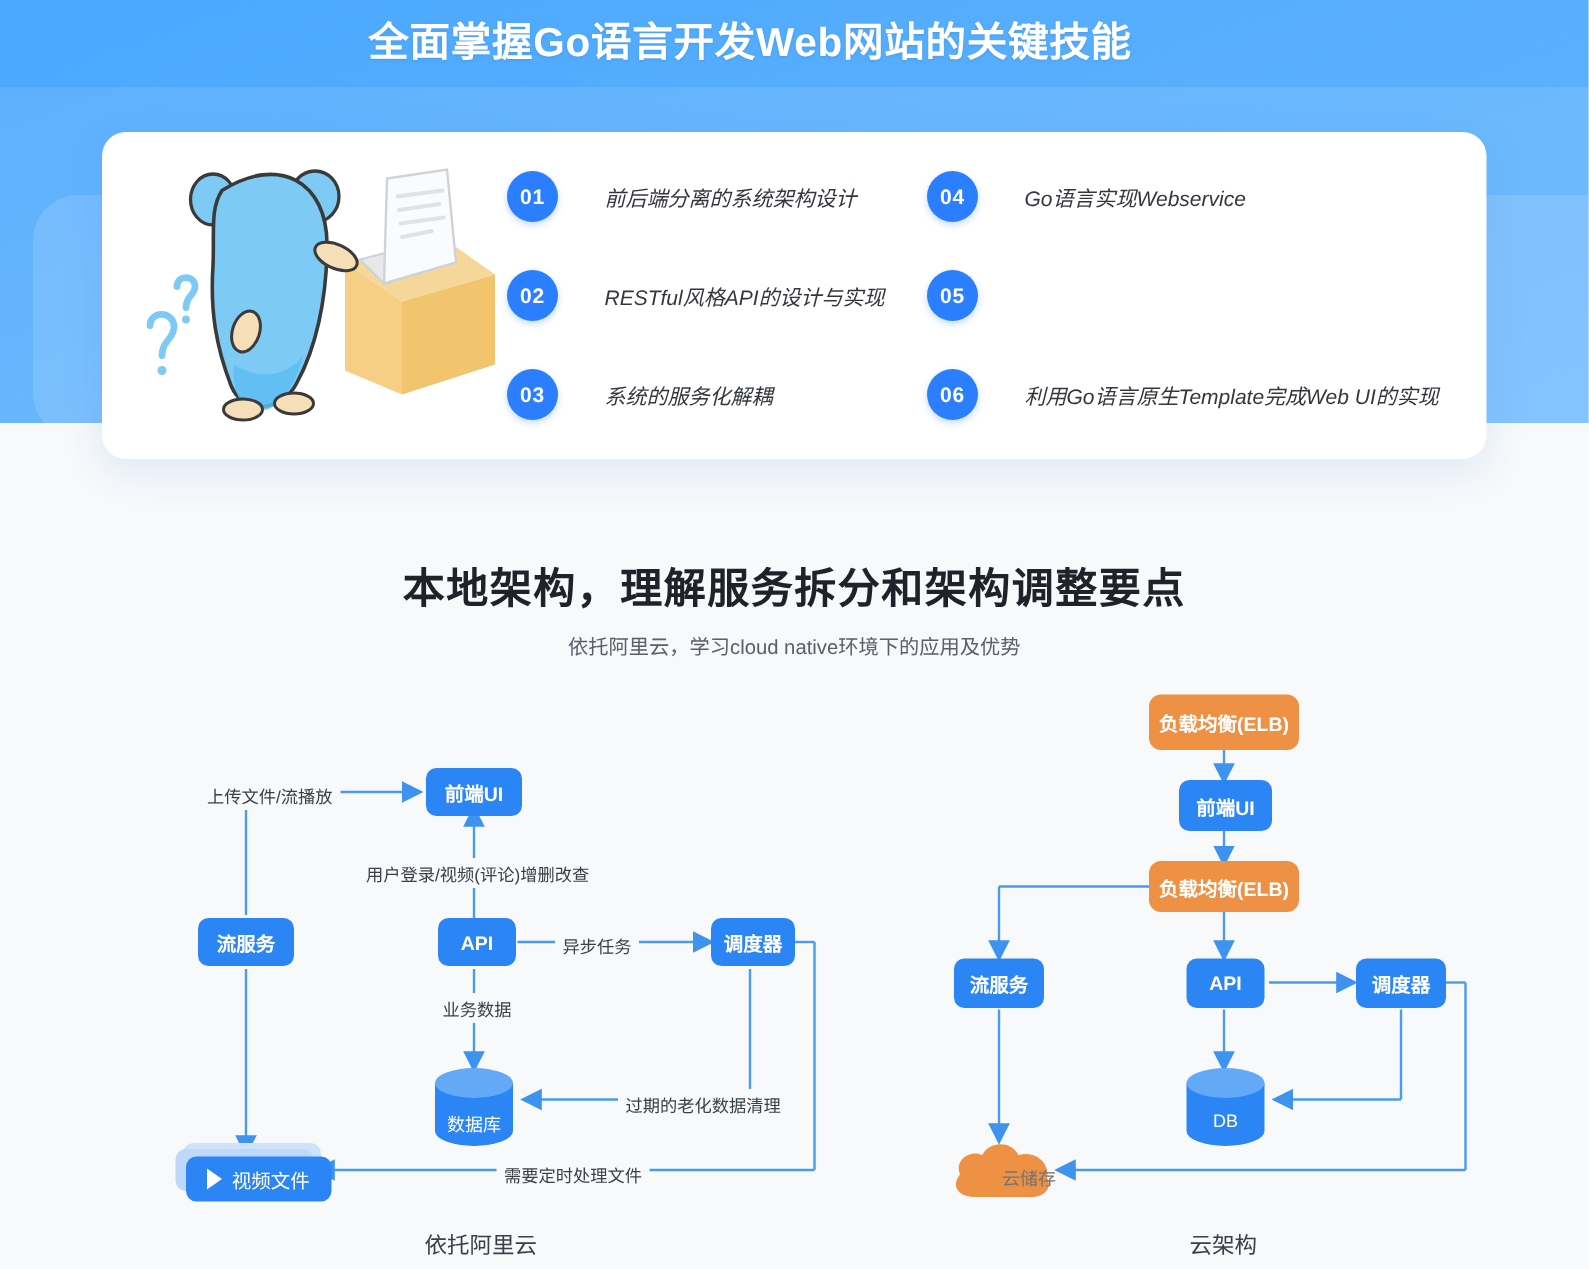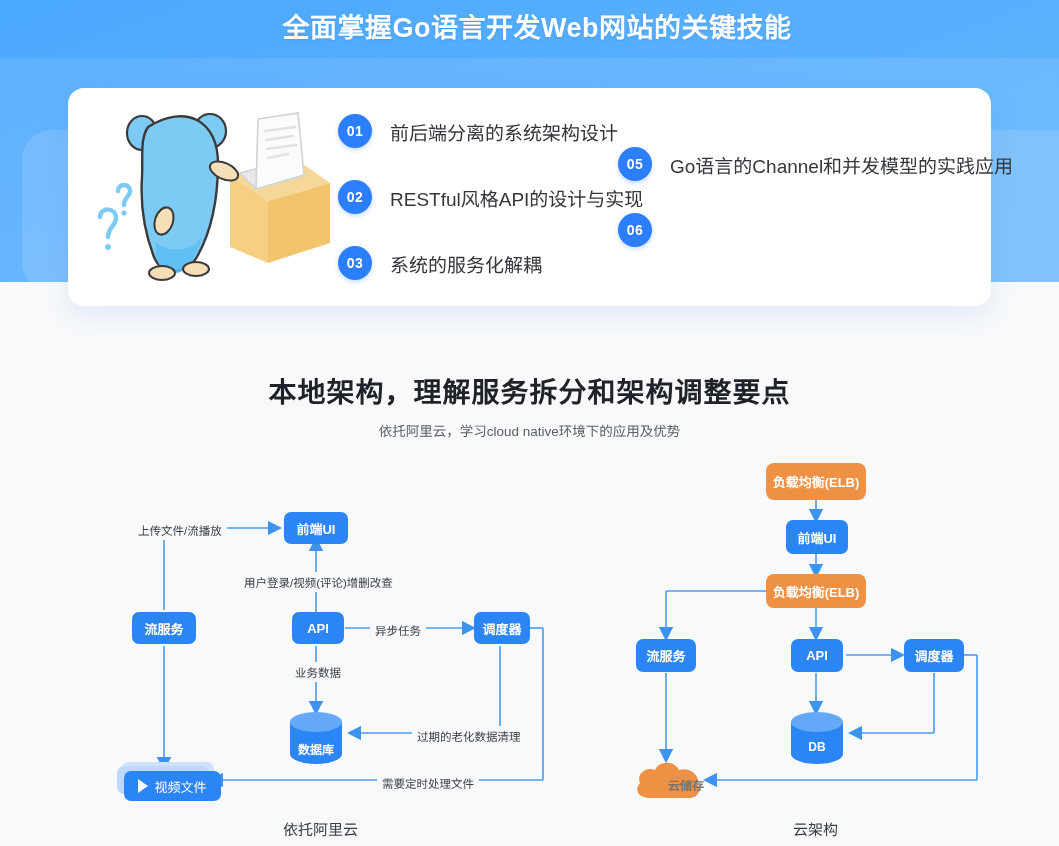--- a/index.html
+++ b/index.html
@@ -29,21 +29,20 @@
   }
   .hero-title{
     position:absolute;left:0;top:6px;width:1000px;
     text-align:center;
     color:#ffffff;
     font-size:27px;
     font-weight:bold;
     letter-spacing:0.5px;
     text-shadow:0 1px 2px rgba(20,80,160,.18);
     white-space:nowrap;
-    padding-left:37px;
   }
 
   
   .card{
     position:absolute;left:68px;top:88px;width:923px;height:218px;
     background:#ffffff;border-radius:16px;
     box-shadow:0 8px 26px rgba(60,120,200,.13);
     z-index:4;
   }
   .card-inner{
@@ -67,21 +66,21 @@
   .fitem{display:flex;align-items:center;}
   .fnum{
     flex:0 0 34px;width:34px;height:34px;border-radius:50%;
     background:#2b7fff;color:#fff;
     font-size:14px;font-weight:bold;
     display:flex;align-items:center;justify-content:center;
     letter-spacing:0.5px;
     box-shadow:0 2px 5px rgba(43,127,255,.28);
   }
   .ftext{
-    margin-left:18px;font-size:19px;color:#33373d;white-space:nowrap;
+    margin-left:31px;font-size:14px;color:#33373d;white-space:nowrap;font-style:italic;
   }
 
   
   .sec2-title{
     position:absolute;left:0;top:370px;width:1059px;text-align:center;
     font-size:28px;font-weight:bold;color:#1f2329;letter-spacing:1px;
     white-space:nowrap;
   }
   .sec2-sub{
     position:absolute;left:0;top:420px;width:1059px;text-align:center;
@@ -119,21 +118,21 @@
   }
   .vfile-main{
     position:absolute;left:12px;top:9px;width:97px;height:30px;
     background:#2b85f5;border-radius:7px;color:#fff;font-size:13px;
     display:flex;align-items:center;justify-content:center;gap:6px;
   }
   .play-tri{
     width:0;height:0;border-left:10px solid #fff;
     border-top:7px solid transparent;border-bottom:7px solid transparent;
   }
-  .cyl{position:absolute;z-index:3;font-weight:bold;}
+  .cyl{position:absolute;z-index:3;}
   .cyl-label{
     position:absolute;left:0;width:100%;text-align:center;
     color:#fff;font-size:12px;
   }
   .cloud-label{
     position:absolute;left:0;width:100%;text-align:right;
     color:#737373;font-size:12px;
   }
   svg.wires{position:absolute;left:0;top:0;width:1059px;height:396px;z-index:1;}
 </style>
@@ -209,25 +208,29 @@
           <div class="fnum">02</div>
           <div class="ftext">RESTful风格API的设计与实现</div>
         </div>
         <div class="fitem">
           <div class="fnum">03</div>
           <div class="ftext">系统的服务化解耦</div>
         </div>
       </div>
       <div class="fcol right">
         <div class="fitem">
+          <div class="fnum">04</div>
+          <div class="ftext">Go语言实现Webservice</div>
+        </div>
+        <div class="fitem">
           <div class="fnum">05</div>
-          <div class="ftext">Go语言的Channel和并发模型的实践应用</div>
         </div>
         <div class="fitem">
           <div class="fnum">06</div>
+          <div class="ftext">利用Go语言原生Template完成Web UI的实现</div>
         </div>
       </div>
     </div>
 
   </div>
 </div>
 
 <div class="sec2-title">本地架构，理解服务拆分和架构调整要点</div>
 <div class="sec2-sub">依托阿里云，学习cloud native环境下的应用及优势</div>
 
@@ -304,21 +307,21 @@
       <span class="play-tri"></span>
       <span>视频文件</span>
     </div>
   </div>
 
   <div class="edge-label" style="left:133px;top:70px;">上传文件/流播放</div>
   <div class="edge-label" style="left:239px;top:122px;">用户登录/视频(评论)增删改查</div>
   <div class="edge-label" style="left:370px;top:170px;">异步任务</div>
   <div class="edge-label" style="left:290px;top:212px;">业务数据</div>
   <div class="edge-label" style="left:412px;top:276px;">过期的老化数据清理</div>
-  <div class="edge-label" style="left:331px;top:323px;margin-left:46px;">需要定时处理文件</div>
+  <div class="edge-label" style="left:331px;top:323px;">需要定时处理文件</div>
 
   <div class="node orange" style="left:766px;top:13px;width:100px;height:37px;">负载均衡(ELB)</div>
   <div class="node" style="left:786px;top:70px;width:62px;height:34px;">前端UI</div>
   <div class="node orange" style="left:766px;top:124px;width:100px;height:34px;">负载均衡(ELB)</div>
   <div class="node" style="left:636px;top:189px;width:60px;height:33px;">流服务</div>
   <div class="node" style="left:791px;top:189px;width:52px;height:33px;">API</div>
   <div class="node" style="left:904px;top:189px;width:60px;height:33px;">调度器</div>
 
   <div class="cyl" style="left:789px;top:262px;width:56px;height:52px;">
     <svg width="56" height="52" viewBox="0 0 56 52" xmlns="http://www.w3.org/2000/svg">

